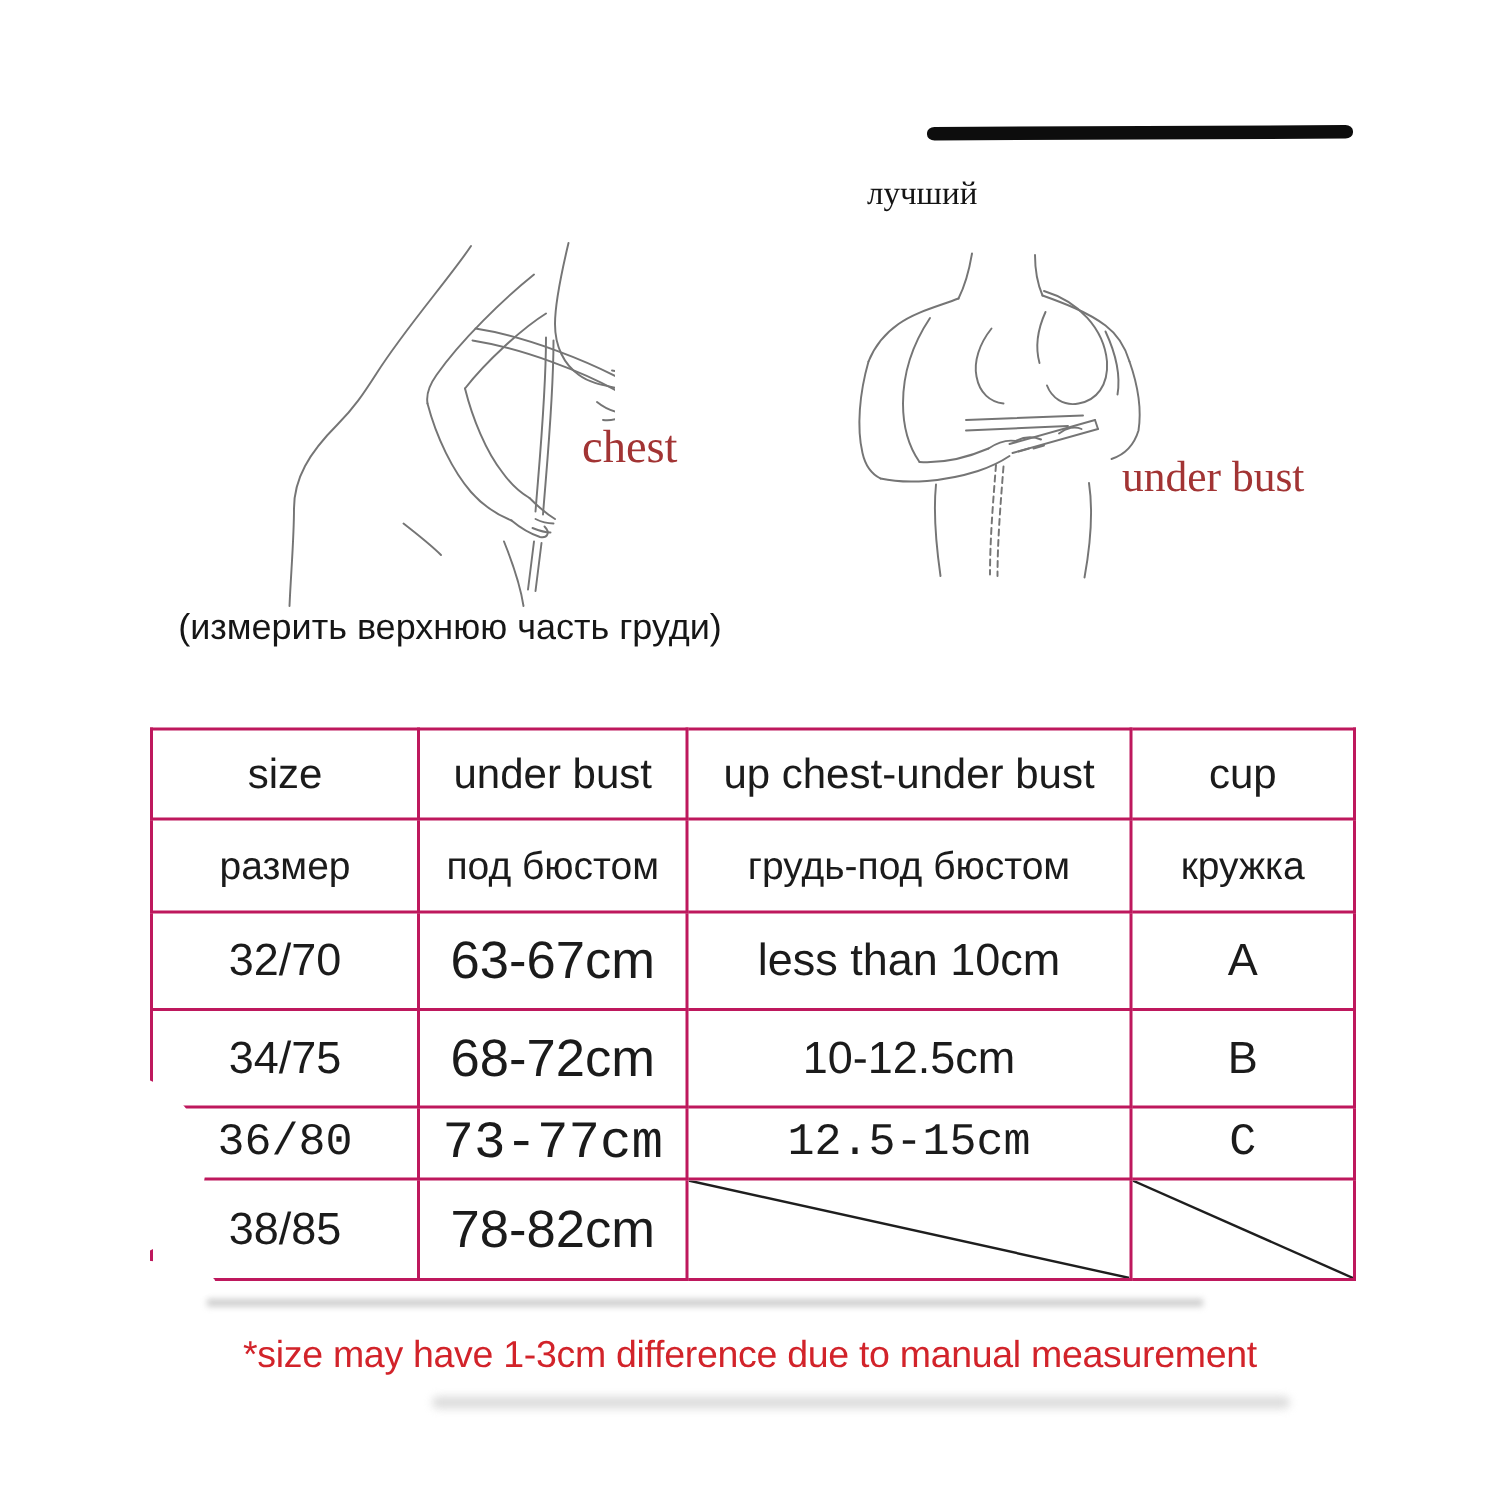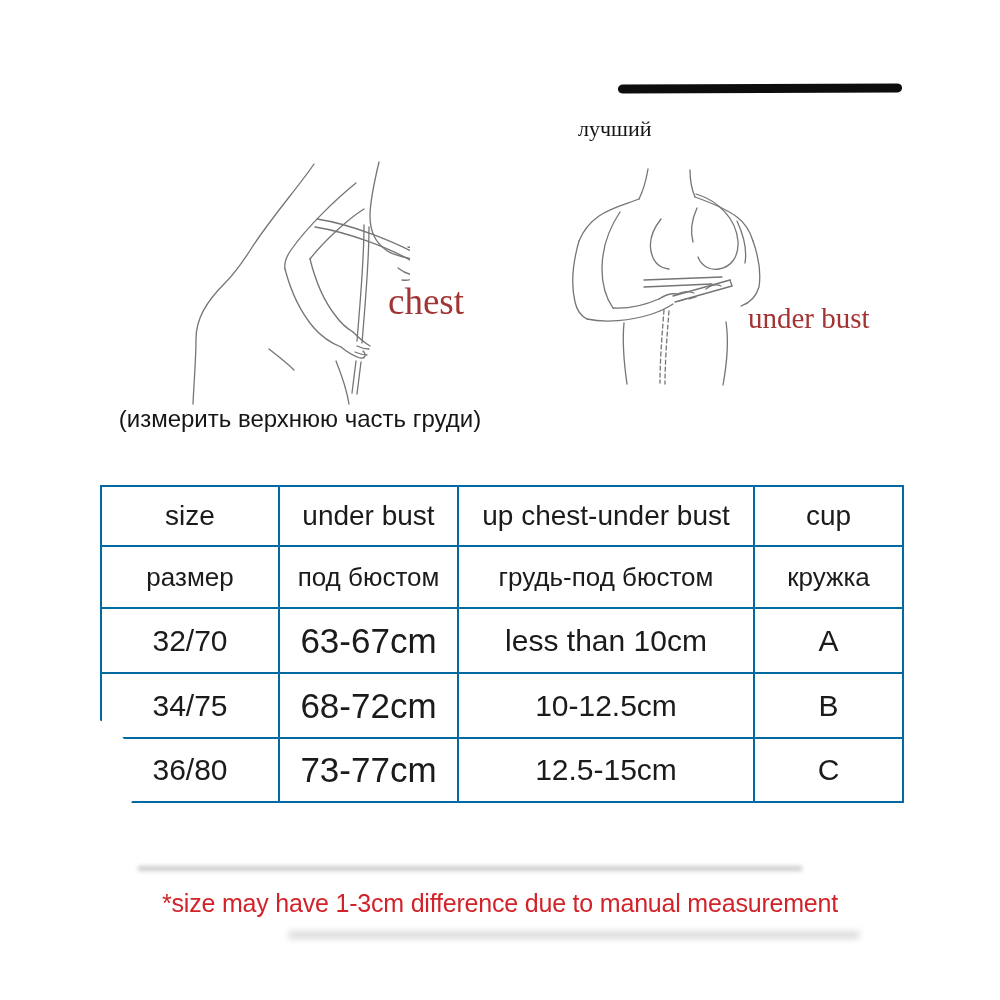--- a/index.html
+++ b/index.html
@@ -16,39 +16,39 @@
     position:absolute;left:578px;top:116px;
     font-family:"Liberation Serif",serif;font-size:22px;color:#141414;
   }
   
   .fig{position:absolute;}
   .fig path,.fig line{fill:none;stroke:#757575;stroke-width:1.3;stroke-linecap:round;stroke-linejoin:round;}
   .fig .dashed{stroke-dasharray:4 3;}
   .red-label{
     position:absolute;font-family:"Liberation Serif",serif;color:#a23434;
   }
-  .chest-label{left:388px;top:280px;font-size:37px;}
+  .chest-label{left:388px;top:280px;font-size:31px;}
   .underbust-label{left:748px;top:302px;font-size:29px;}
   
   .caption{position:absolute;top:402px;font-size:24px;line-height:33px;text-align:center;color:#161616;}
   .caption-left{left:95px;width:410px;}
   .caption-right{left:515px;width:380px;}
   .caption-right .ru{transform:translateX(22px);}
   
   table.size-table{
     position:absolute;left:100px;top:485px;width:802px;
     border-collapse:collapse;table-layout:fixed;background:#fff;
   }
   table.size-table td{
-    border:2px solid #0369a1;text-align:center;vertical-align:middle;
+    border:2px solid #be185d;text-align:center;vertical-align:middle;
     padding:0;overflow:hidden;
   }
   tr.h-en{height:60px;}  tr.h-ru{height:62px;}
   tr.r1{height:65px;border-radius:18px;}    tr.r2{height:65px;}
-  tr.r3{height:64px;}    tr.r4{height:67px;}
+  tr.r3{height:48px;font-family:Liberation Mono, monospace;}    tr.r4{height:67px;}
   td.c-size-h{font-size:33px;}
   tr.h-en td{font-size:28px;}
   tr.h-ru td{font-size:26px;}
   td.d{font-size:30px;}
   td.d2{font-size:35px;}
   td.diag{position:relative;}
   td.diag svg{position:absolute;left:0;top:0;width:100%;height:100%;display:block;}
   td.diag line{stroke:#1e1e1e;stroke-width:1.6;}
   
   .blob1{position:absolute;left:13px;top:715px;width:124px;height:124px;border-radius:50%;background:#fff;z-index:5;}
@@ -159,20 +159,34 @@
       <td class="d2">68-72cm</td>
       <td class="d">10-12.5cm</td>
       <td class="d">B</td>
     </tr>
     <tr class="r3">
       <td class="d">36/80</td>
       <td class="d2">73-77cm</td>
       <td class="d">12.5-15cm</td>
       <td class="d">C</td>
     </tr>
+    <tr class="r4">
+      <td class="d">38/85</td>
+      <td class="d2">78-82cm</td>
+      <td class="diag">
+        <svg viewBox="0 0 100 100" preserveAspectRatio="none">
+          <line x1="0" y1="0" x2="100" y2="100" vector-effect="non-scaling-stroke"></line>
+        </svg>
+      </td>
+      <td class="diag">
+        <svg viewBox="0 0 100 100" preserveAspectRatio="none">
+          <line x1="0" y1="0" x2="100" y2="100" vector-effect="non-scaling-stroke"></line>
+        </svg>
+      </td>
+    </tr>
   </tbody>
     </table>
 
   <div class="smudge-table"></div>
   <div class="blob1"></div>
   <div class="blob2"></div>
 
   <div class="footnote">*size may have 1-3cm difference due to manual measurement</div>
   <div class="smudge-foot"></div>
 

